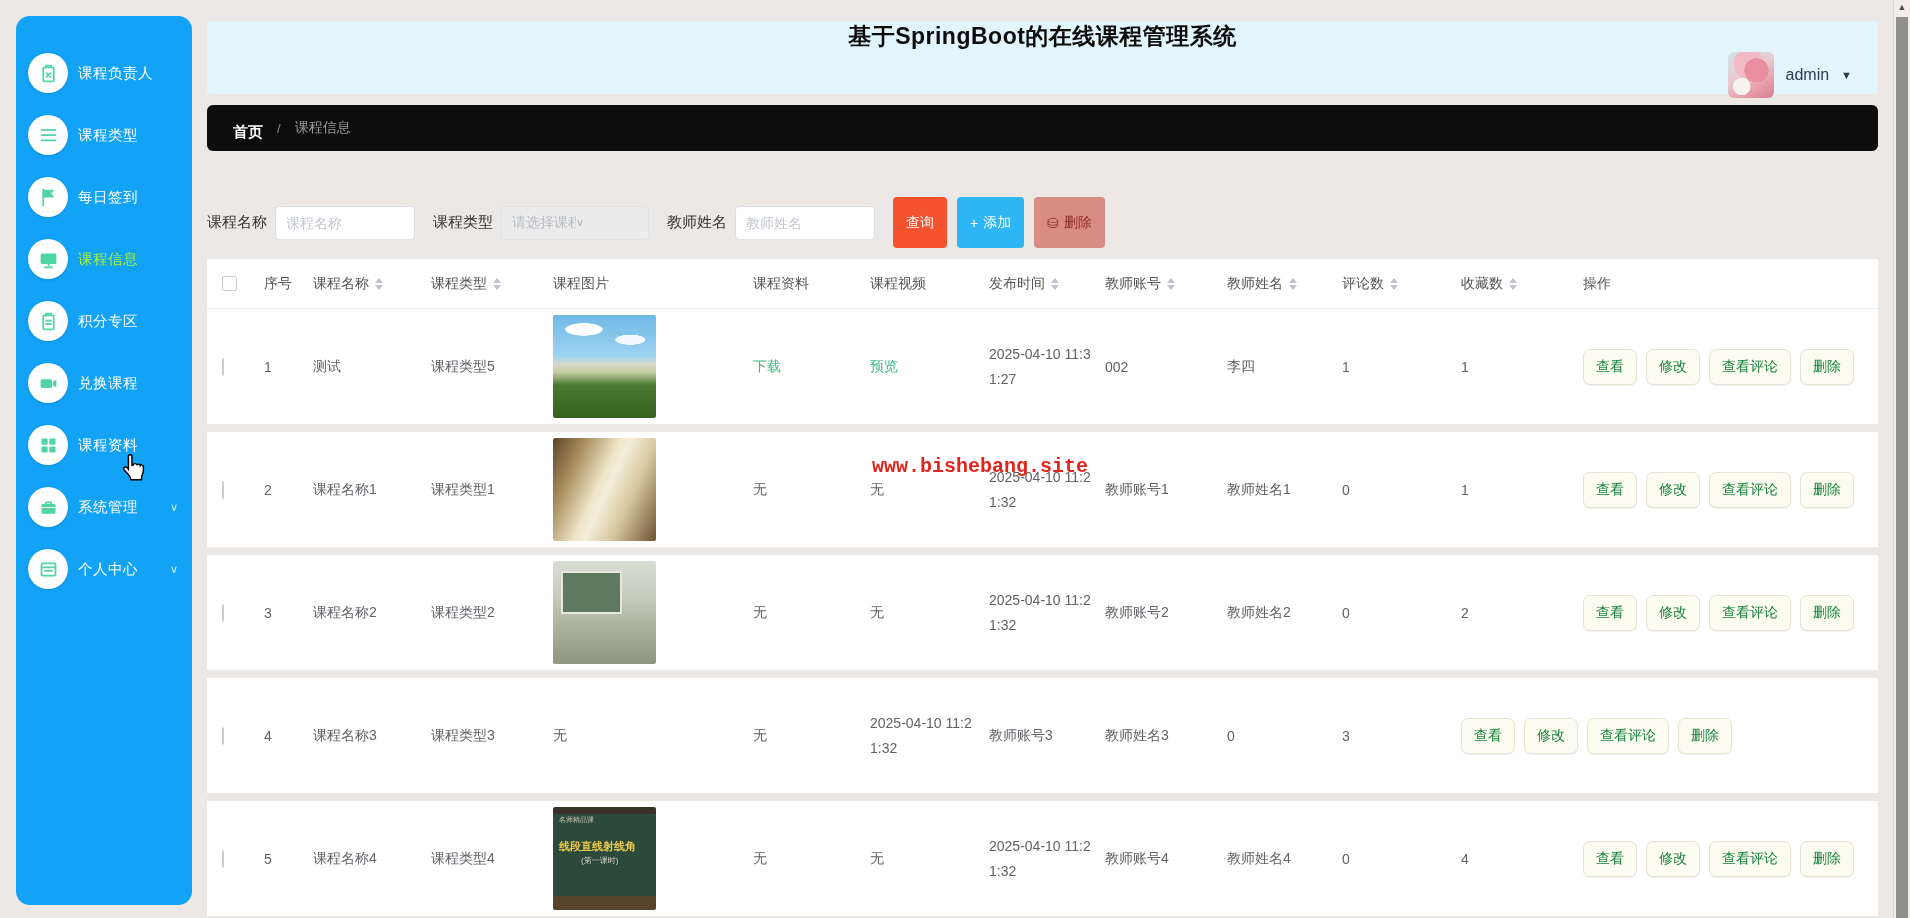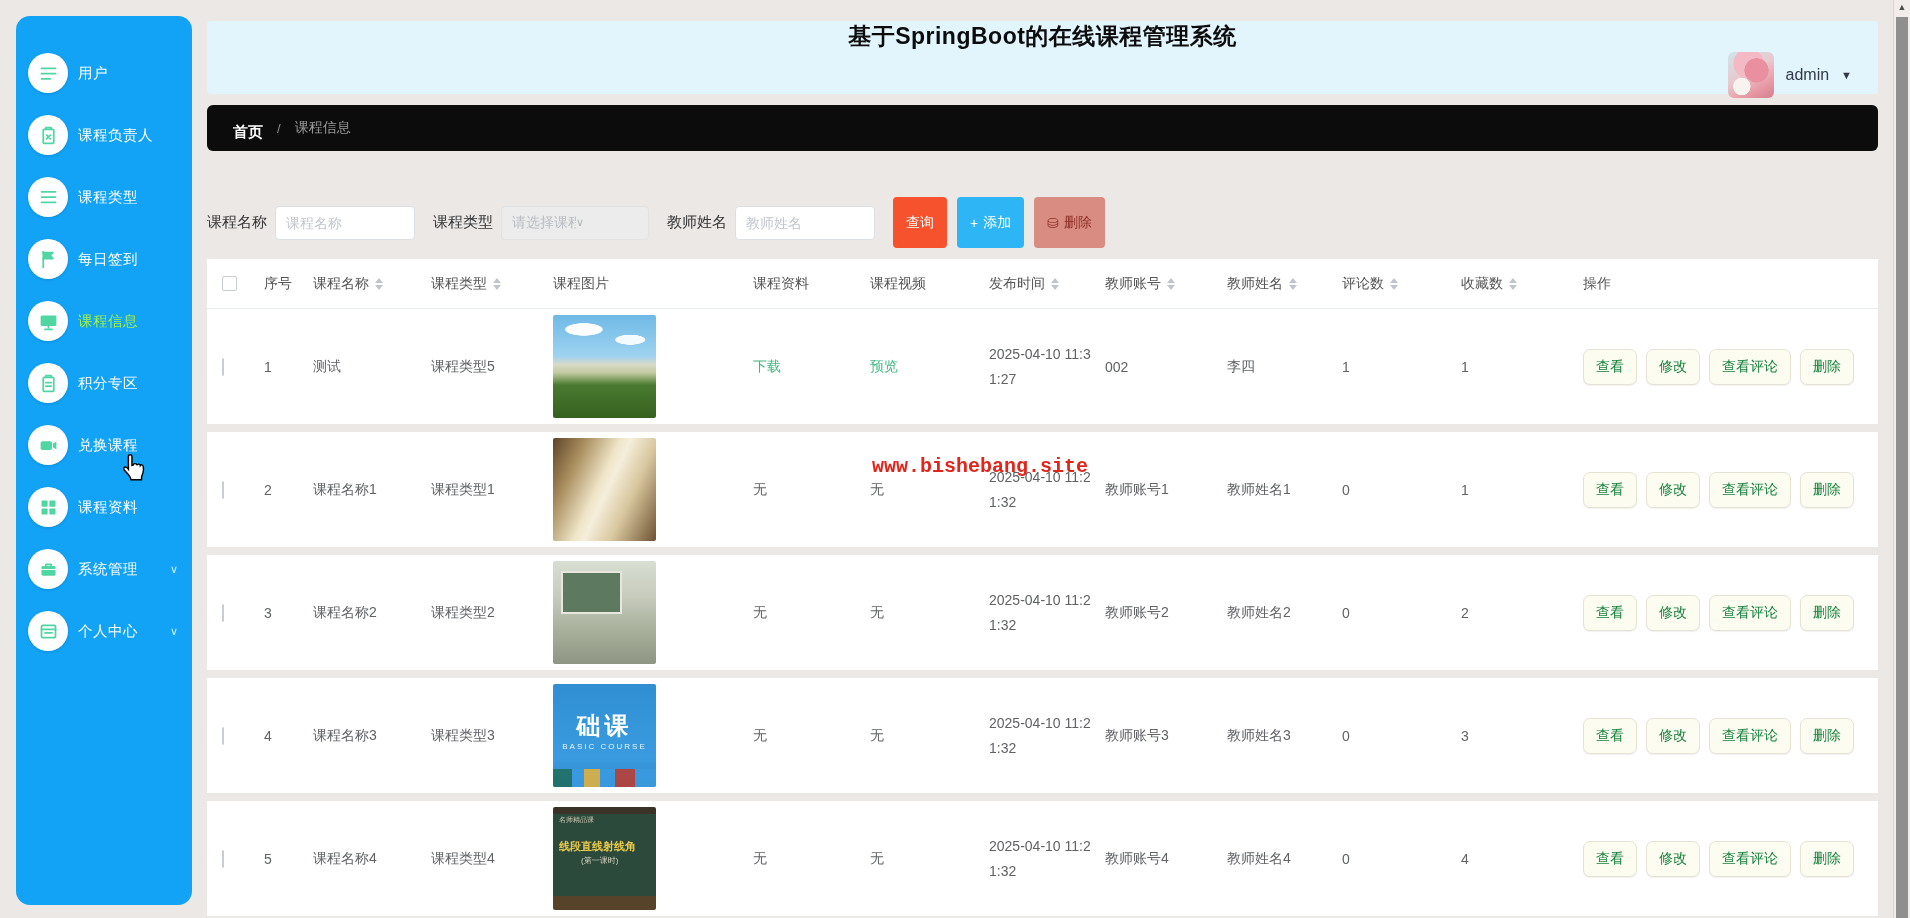--- a/index.html
+++ b/index.html
@@ -108,30 +108,20 @@
   .scrollbar .arrow { position:absolute; top:2px; left:0; width:100%; text-align:center; font-size:9px; color:#4d4d4d; }
   .scrollbar .thumb { position:absolute; top:17px; bottom:0; left:2px; width:12px; background:#8f8f8f; }
 </style>
 </head>
 <body>
 
 <div class="page">
 
   <aside class="sidebar">
     <div id="sidebar-menu">
-        <div class="side-item">
-          <span class="side-ic">
-            <svg viewBox="0 0 24 24" fill="none" stroke="#4fd6a3" stroke-width="2" stroke-linecap="round" stroke-linejoin="round">
-              <line x1="4" y1="6" x2="20" y2="6"></line>
-              <line x1="4" y1="12" x2="20" y2="12"></line>
-              <line x1="4" y1="18" x2="14" y2="18"></line>
-            </svg>
-          </span>
-          <span class="side-label">用户</span>
-        </div>
         <div class="side-item">
           <span class="side-ic">
             <svg viewBox="0 0 24 24" fill="none" stroke="#4fd6a3" stroke-width="2" stroke-linecap="round" stroke-linejoin="round">
               <rect x="6" y="5" width="12" height="16" rx="1"></rect>
               <path d="M9 5V3h6v2"></path>
               <path d="M9.8 11.5l4.4 4.4M14.2 11.5l-4.4 4.4"></path>
             </svg>
           </span>
           <span class="side-label">课程负责人</span>
         </div>
@@ -402,26 +392,20 @@
               <button class="abtn">修改</button>
               <button class="abtn">查看评论</button>
               <button class="abtn">删除</button>
             </div>
           </div>
           <div class="trow">
             <div><span class="cb"></span></div>
             <div>4</div>
             <div>课程名称3</div>
             <div>课程类型3</div>
-            <div>
-              <div class="cimg basic">
-                <span class="t1">础课</span>
-                <span class="t2">BASIC COURSE</span>
-              </div>
-            </div>
             <div>无</div>
             <div>无</div>
             <div class="cell-date">2025-04-10 11:21:32</div>
             <div>教师账号3</div>
             <div>教师姓名3</div>
             <div>0</div>
             <div>3</div>
             <div class="actions">
               <button class="abtn">查看</button>
               <button class="abtn">修改</button>

